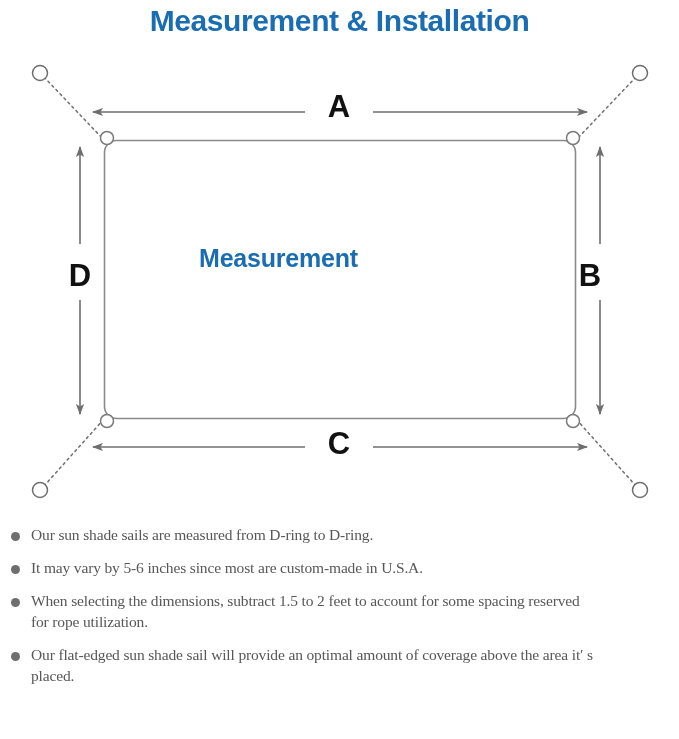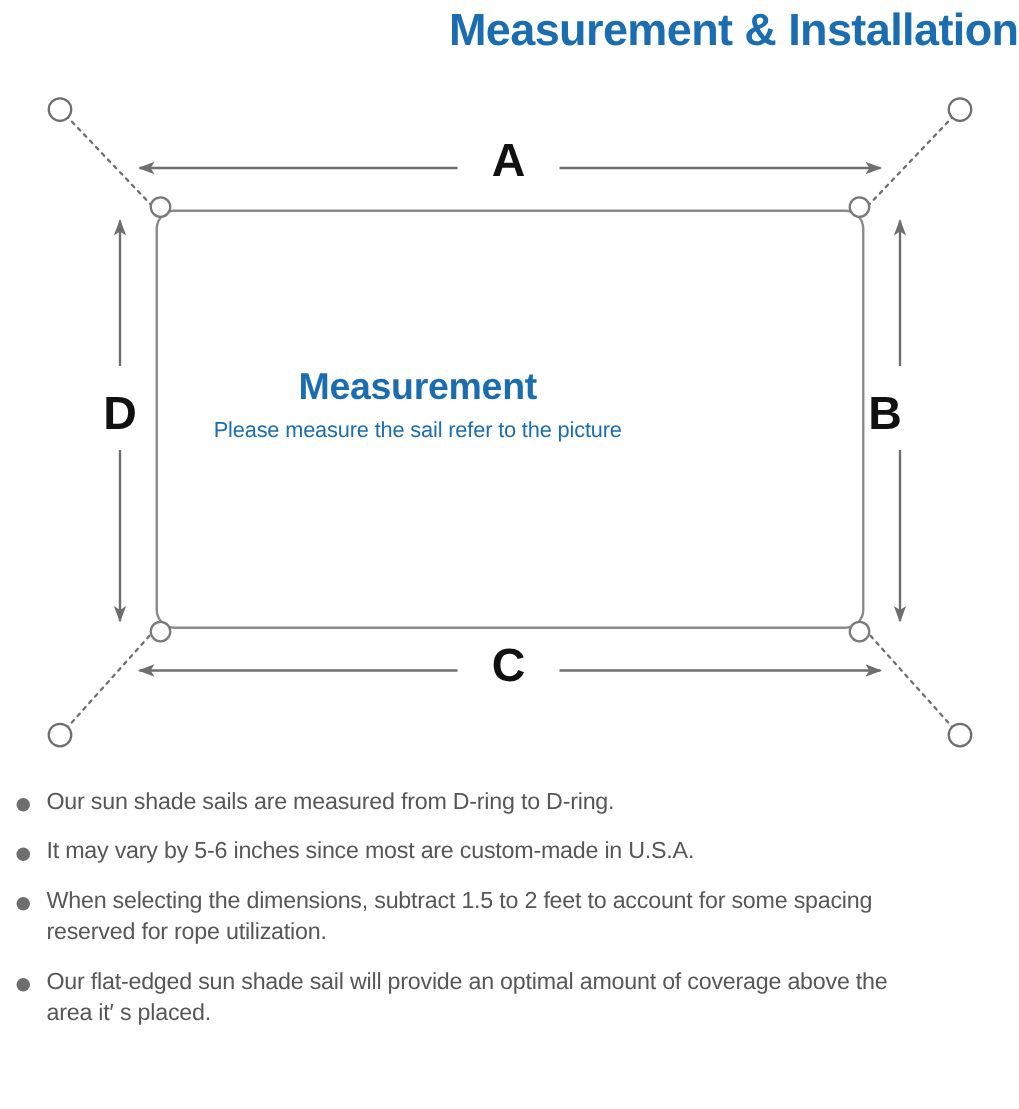--- a/index.html
+++ b/index.html
@@ -15,21 +15,21 @@
     font-family: "Liberation Sans", "DejaVu Sans", sans-serif;
     -webkit-font-smoothing: antialiased;
   }
 
   
   #page-title {
     position: absolute;
     left: 0;
     top: 0;
     width: 679px;
-    text-align: right;
+    text-align: center;
     font-size: 30px;
     font-weight: bold;
     letter-spacing: -0.4px;
     color: #1B6DB2;
     line-height: 38px;
     padding-top: 2px;
   }
 
   
   #diagram {
@@ -77,20 +77,21 @@
   #dim-c { left: 309px; top: 380px; width: 60px; }
   #dim-d { left: 52px;  top: 212px; width: 56px; }
   #dim-b { left: 562px; top: 212px; width: 56px; }
 
   
   #notes {
     position: absolute;
     left: 0;
     top: 524px;
     width: 604px;
+    font-family: Liberation Serif, serif;
   }
   .note-item {
     display: flex;
     align-items: flex-start;
     padding: 0 10px 0 11px;
     margin-bottom: 12px;
   }
   .note-bullet {
     flex: 0 0 auto;
     width: 9px;
@@ -156,21 +157,20 @@
     </g>
 
     <g>
       <line x1="600" y1="196" x2="600" y2="99" stroke="#6E6E6E" stroke-width="1.6" marker-end="url(#arrow-head)"></line>
       <line x1="600" y1="252" x2="600" y2="366" stroke="#6E6E6E" stroke-width="1.6" marker-end="url(#arrow-head)"></line>
     </g>
 
   </svg>
 
   <div class="center-label" id="measurement-heading">Measurement</div>
-  <div class="center-label" id="measurement-sub">Please measure the sail refer to the picture</div>
 
   <div class="dim-letter" id="dim-a">A</div>
   <div class="dim-letter" id="dim-b">B</div>
   <div class="dim-letter" id="dim-c">C</div>
   <div class="dim-letter" id="dim-d">D</div>
 
 </div>
 
 <div id="notes">
 

